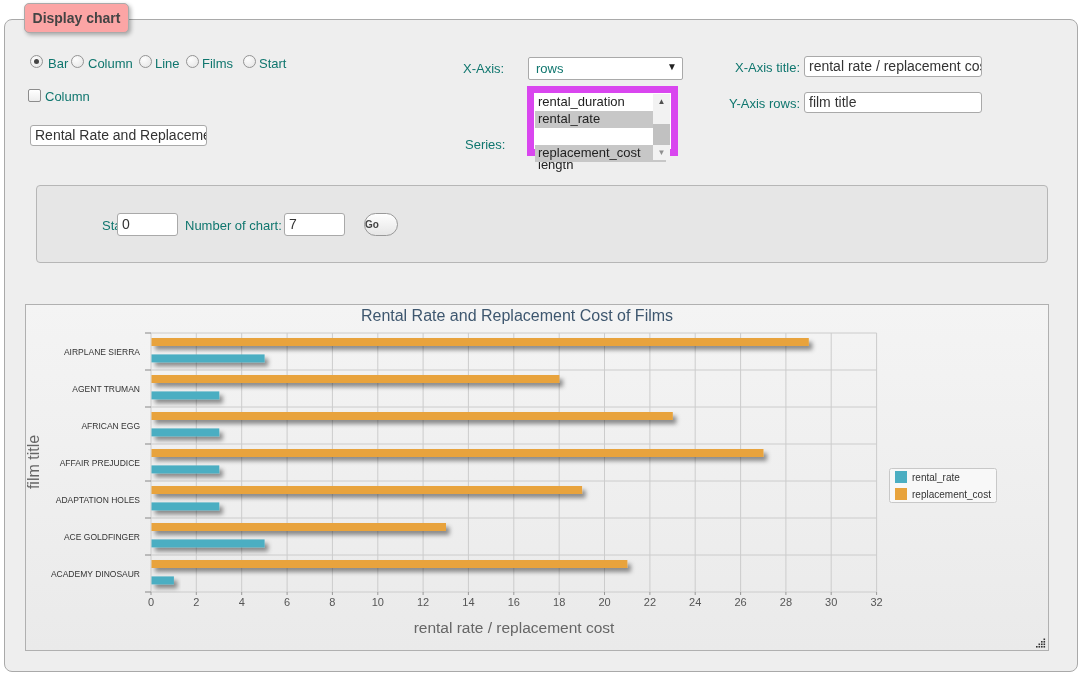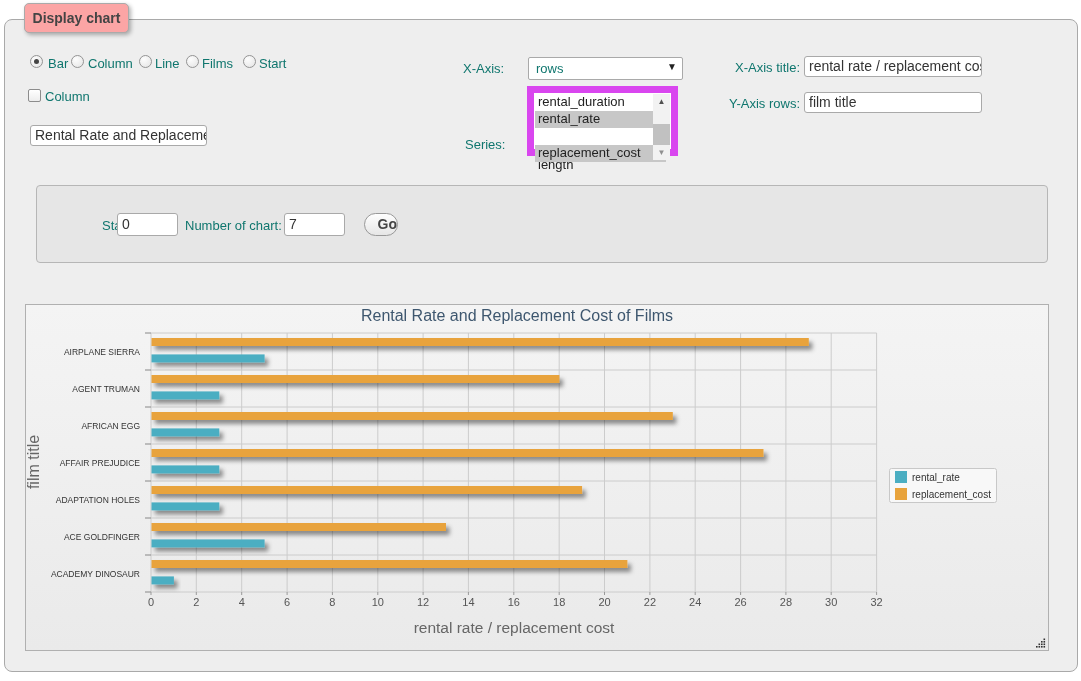--- a/index.html
+++ b/index.html
@@ -24,21 +24,21 @@
   background:#fff; border:1px solid #a9a9a9; border-radius:3px;
   font-size:14px; color:#333; padding:0 0 0 4px; overflow:hidden; white-space:nowrap;
 }
 #panel {
   left:36px; top:185px; width:1012px; height:78px;
   background:#e6e6e6; border:1px solid #b6b6b6; border-radius:4px;
 }
 #gobtn {
   left:364px; top:213px; width:34px; height:23px;
   background:linear-gradient(#fefefe,#e6e6e6); border:1px solid #999; border-radius:12px;
-  font-size:14px; font-weight:bold; color:#444; text-align:right; line-height:21px;
+  font-size:10px; font-weight:bold; color:#444; text-align:left; line-height:21px;
 }
 #chartbox {
   left:25px; top:304px; width:1024px; height:347px;
   background:linear-gradient(#f4f4f4,#eaeaea); border:1px solid #b0b0b0;
 }
 #selectbox { left:528px; top:57px; width:155px; height:23px; background:#fff; border:1px solid #a9a9a9; border-radius:2px; }
 #listbox { left:527px; top:86px; width:151px; height:70px; background:#fff; border:7px solid #d946ef; }
 .listitem { position:absolute; left:1px; width:131px; height:17px; font-size:13px; color:#222; padding-left:3px; line-height:16px; overflow:hidden; }
 .listitem.sel { background:#c7c7c7; }
 #sbar { position:absolute; right:1px; top:1px; width:17px; height:66px; background:#f2f2f2; }

